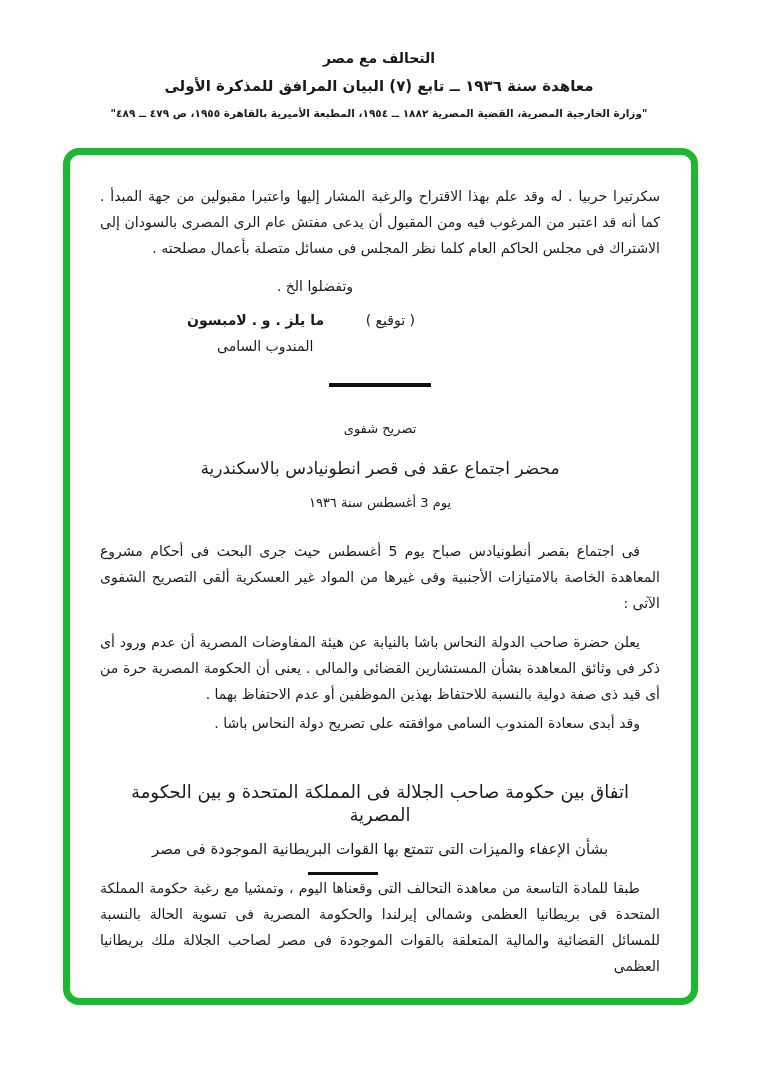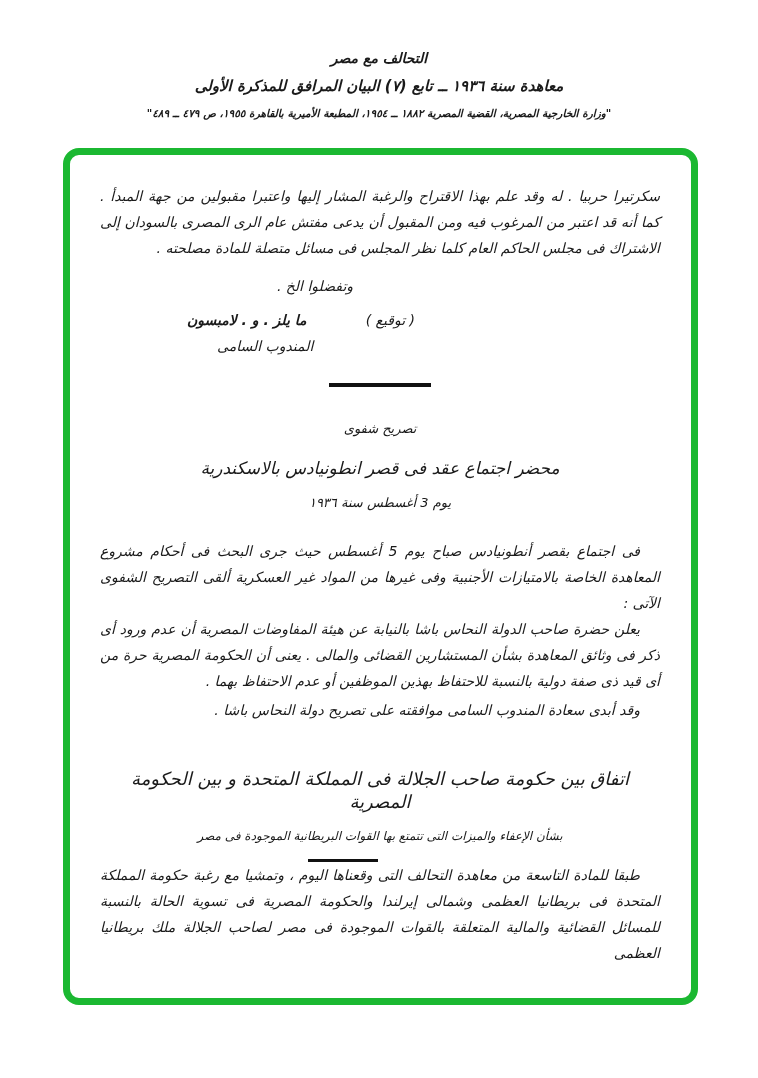--- a/index.html
+++ b/index.html
@@ -8,21 +8,20 @@
     width: 758px; height: 1078px;
     background: #ffffff;
     font-family: "DejaVu Sans", sans-serif;
     color: #1a1a1a;
   }
   .page {
     position: relative;
     width: 758px; height: 1029px;
     background: #ffffff;
     overflow: hidden;
-    font-style: italic;
   }
 
   
   .header {
     position: absolute; top: 50px; left: 0; right: 0;
     text-align: center; direction: rtl;
   }
   .header-line1 { font-size: 14px; font-weight: bold; margin-bottom: 11px; }
   .header-line2 { font-size: 15px; font-weight: bold; margin-bottom: 12px; }
   .header-line3 { font-size: 10.5px; font-weight: bold; letter-spacing: 0; }
@@ -101,35 +100,35 @@
     line-height: 24px;
   }
   .section-date {
     margin: 14px 0 0 0;
     text-align: center;
     font-size: 13px;
     line-height: 18px;
   }
 
   .mt26 { margin-top: 26px; }
-  .mt13 { }
+  .mt13 { margin-top: 13px; }
   .mt3  { margin-top: 3px;  }
   .mt17 { }
 
   .agreement-title {
     margin: 44px 0 0 0;
     text-align: center;
     font-size: 18px;
     font-weight: normal;
     line-height: 23px;
   }
   .agreement-subtitle {
     margin: 13px 0 0 0;
     text-align: center;
-    font-size: 12px;
+    font-size: 15px;
     font-weight: normal;
     line-height: 20px;
   }
 
   .page-number {
     position: absolute;
     top: 1028px; left: 0; right: 0;
     text-align: center;
     font-size: 11px;
     font-weight: bold;
@@ -143,21 +142,21 @@
   <div class="header">
     <div class="header-line1">التحالف مع مصر</div>
     <div class="header-line2">معاهدة سنة ١٩٣٦ ــ تابع (٧) البيان المرافق للمذكرة الأولى</div>
     <div class="header-line3">"وزارة الخارجية المصرية، القضية المصرية ١٨٨٢ ــ ١٩٥٤، المطبعة الأميرية بالقاهرة ١٩٥٥، ص ٤٧٩ ــ ٤٨٩"</div>
   </div>
 
   <div class="highlight-box"></div>
 
   <div class="content">
 
-    <p class="para">سكرتيرا حربيا . له وقد علم بهذا الاقتراح والرغبة المشار إليها واعتبرا مقبولين من جهة المبدأ . كما أنه قد اعتبر من المرغوب فيه ومن المقبول أن يدعى مفتش عام الرى المصرى بالسودان إلى الاشتراك فى مجلس الحاكم العام كلما نظر المجلس فى مسائل متصلة للمادة مصلحته .</p>
+    <p class="para">سكرتيرا حربيا . له وقد علم بهذا الاقتراح والرغبة المشار إليها واعتبرا مقبولين من جهة المبدأ . كما أنه قد اعتبر من المرغوب فيه ومن المقبول أن يدعى مفتش عام الرى المصرى بالسودان إلى الاشتراك فى مجلس الحاكم العام كلما نظر المجلس فى مسائل متصلة بأعمال مصلحته .</p>
 
     <div class="closing">وتفضلوا الخ .</div>
 
     <div class="signature">
       <div class="signature-line1">
         <span class="signature-label">( توقيع )</span>
         <span class="signatory-name">ما يلز . و . لامبسون</span>
       </div>
       <div class="signature-line2">المندوب السامى</div>
     </div>

